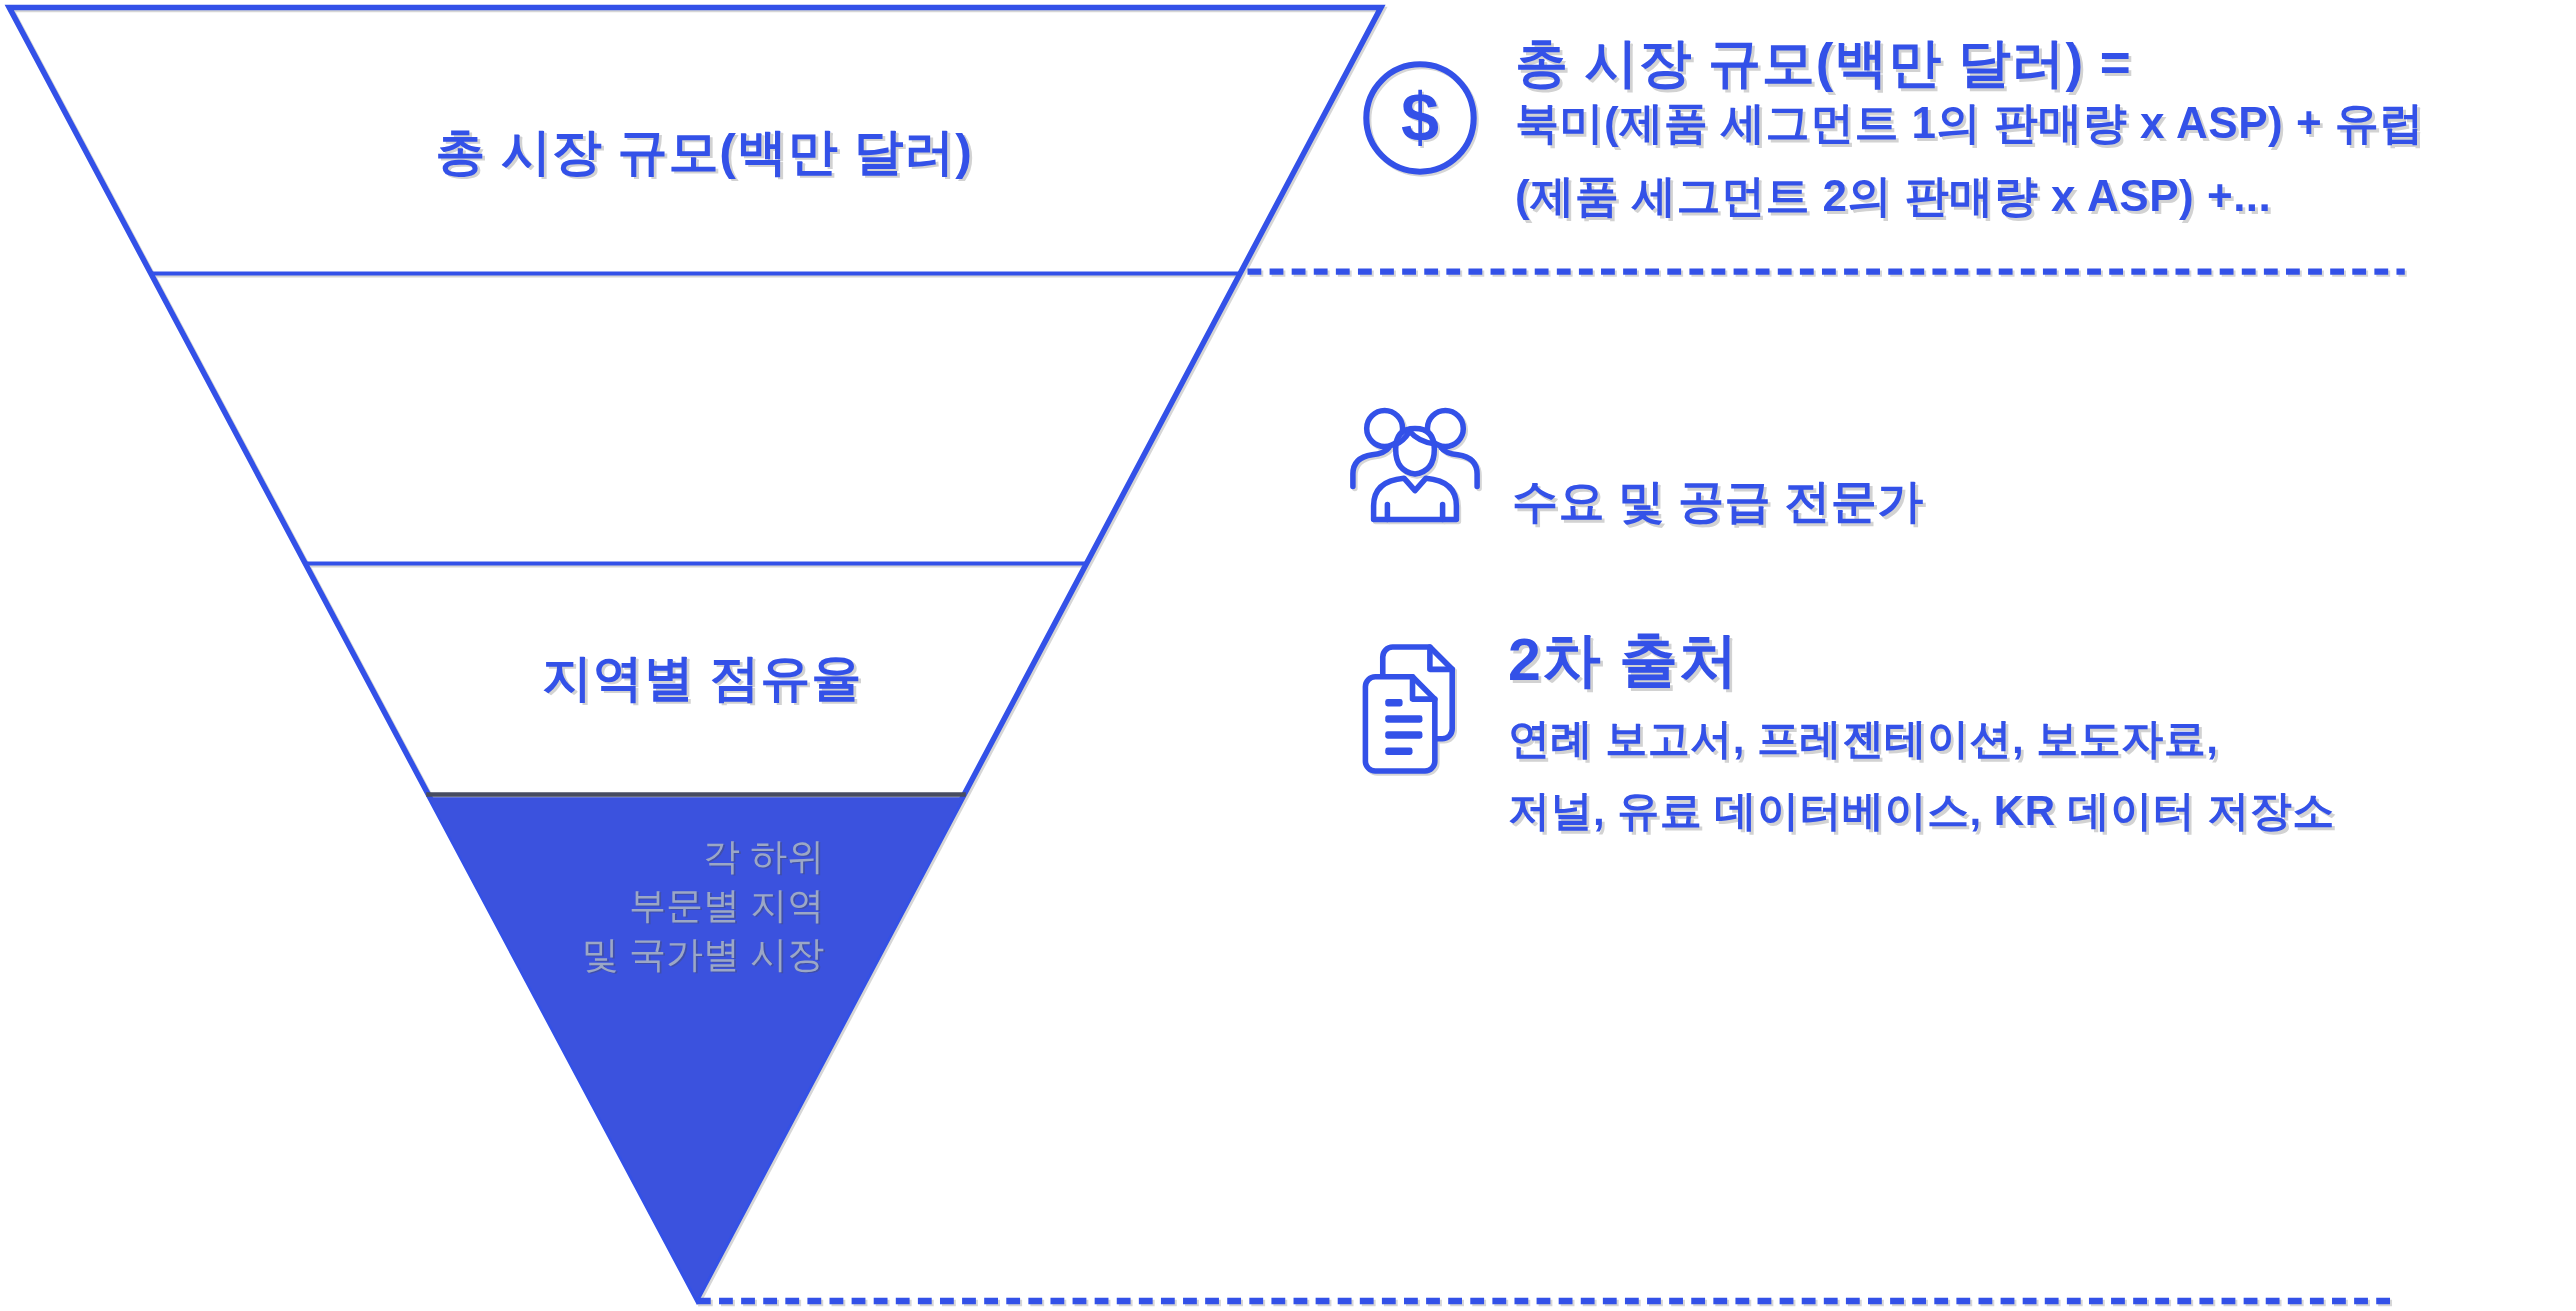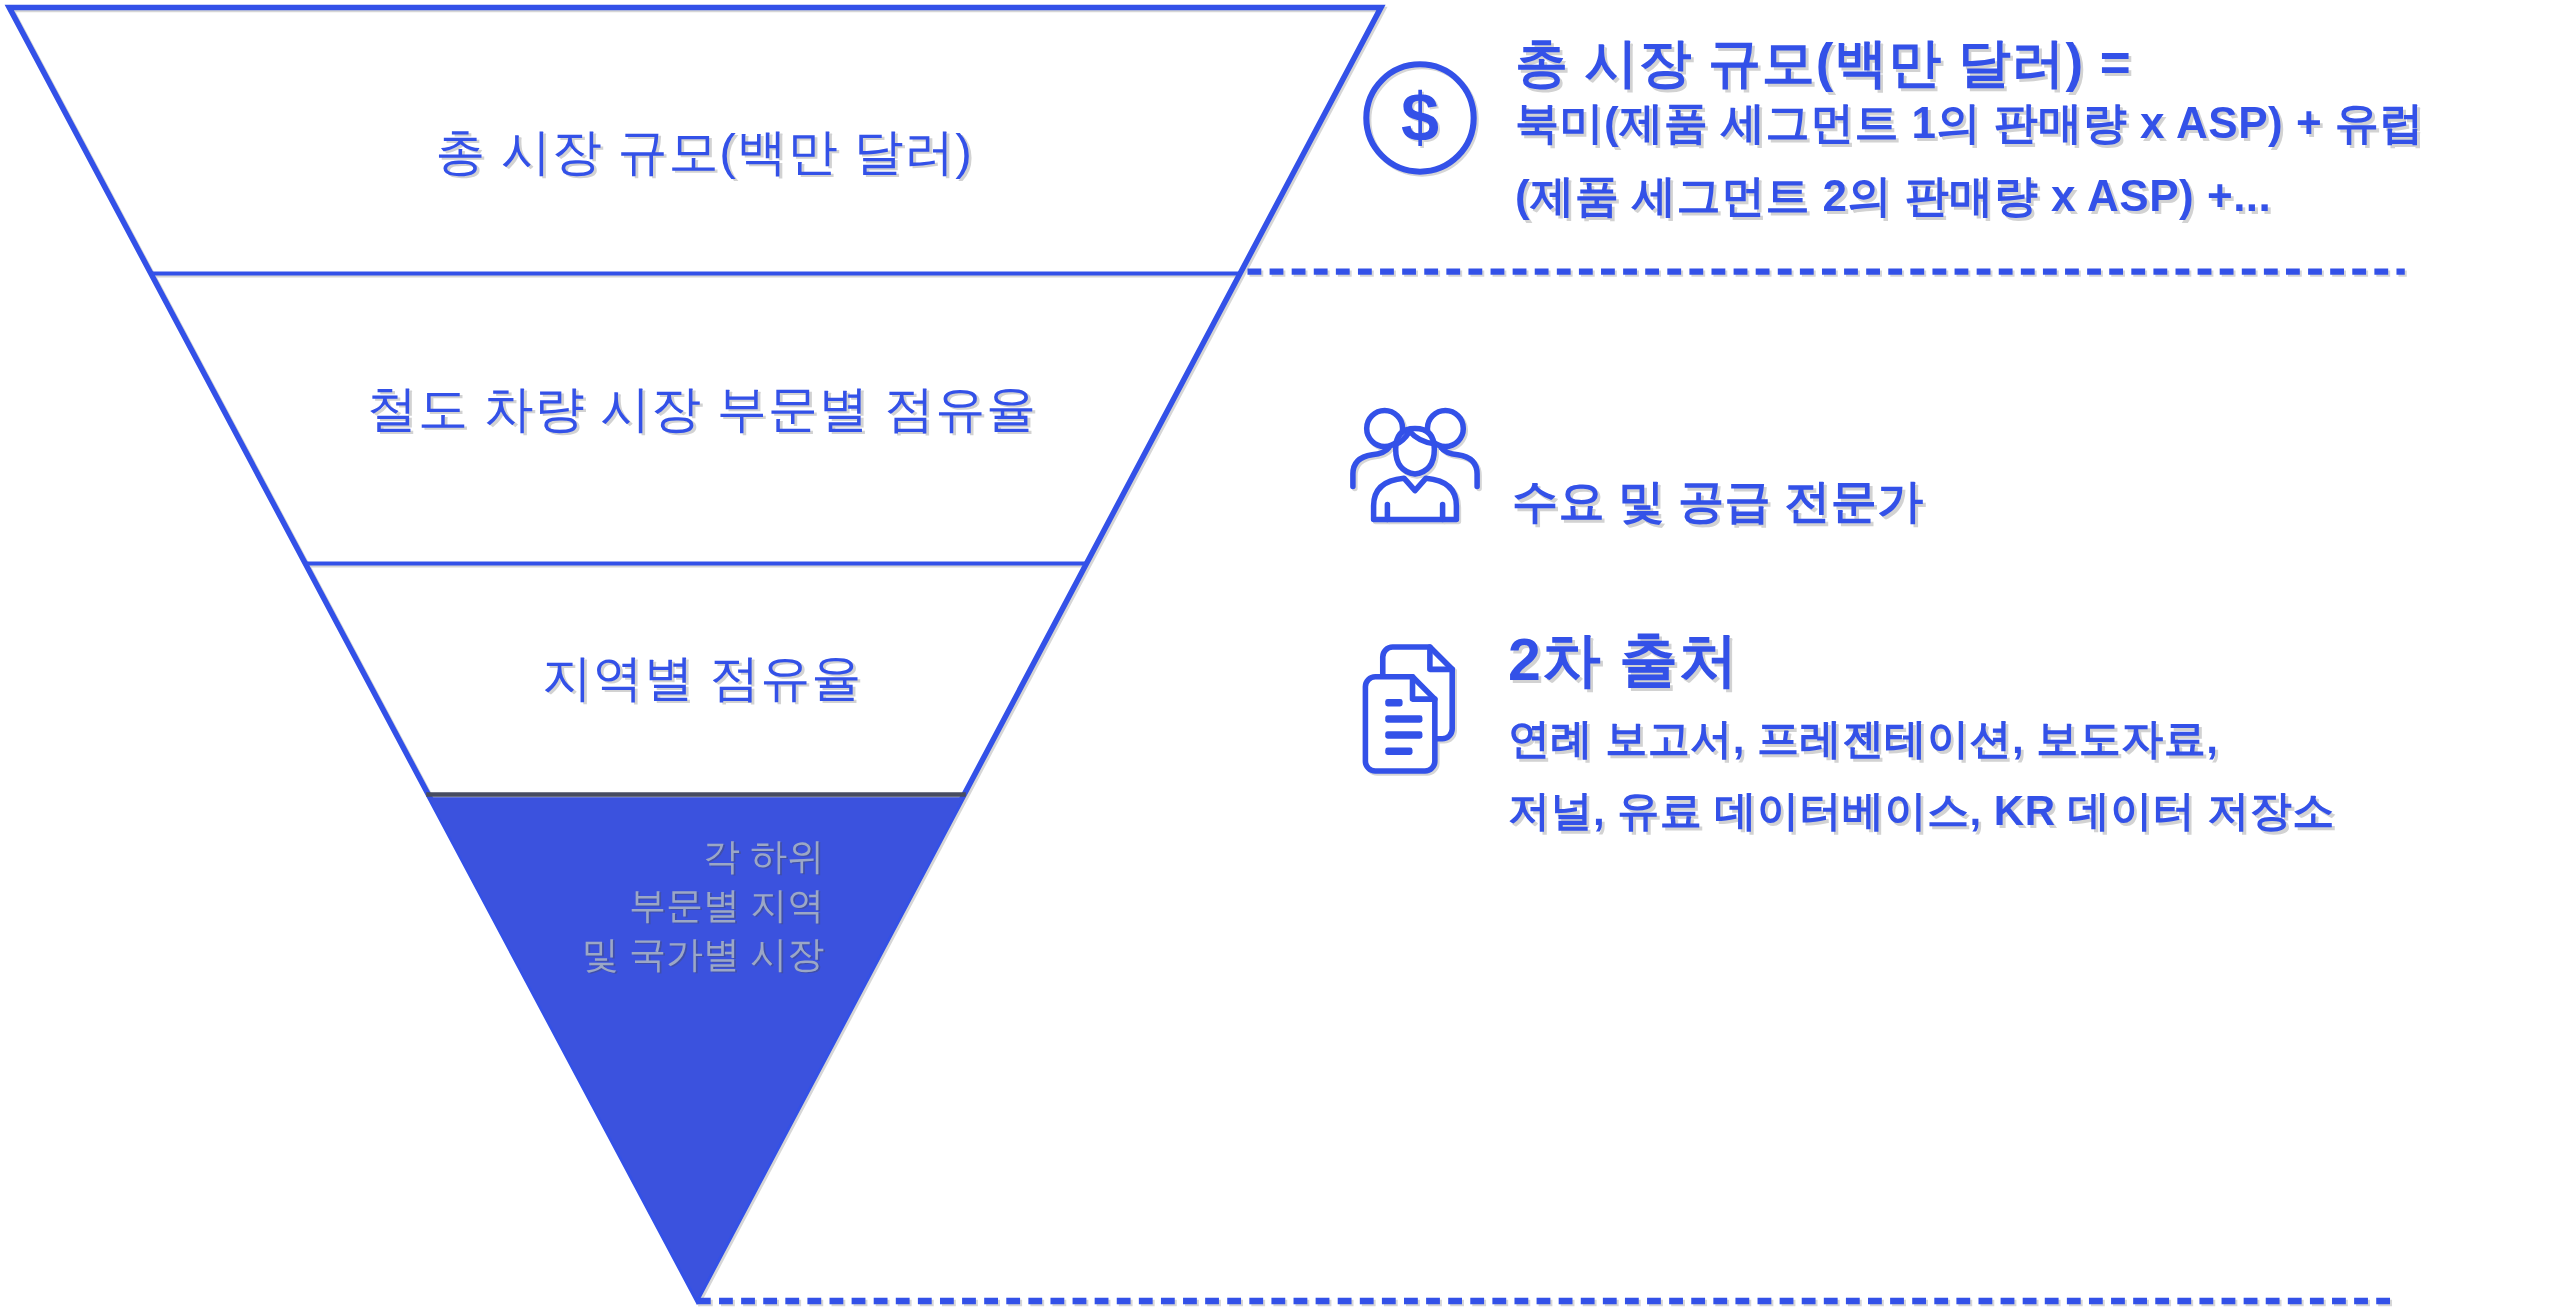--- a/index.html
+++ b/index.html
@@ -16,21 +16,21 @@
     font-family:"Liberation Sans","DejaVu Sans",sans-serif;
   }
   svg.layer{position:absolute;left:0;top:0;}
   #funnel-svg{filter:drop-shadow(2.8px 2.8px 0 rgba(120,120,120,0.30));}
   .icon{position:absolute;filter:drop-shadow(2.8px 2.8px 0 rgba(120,120,120,0.30));}
   .icon path,.icon circle{stroke:var(--blue);stroke-linejoin:round;stroke-linecap:round;}
 
   .blue-text{color:var(--blue);text-shadow:2.8px 2.8px 0 rgba(125,125,125,0.35);}
   .funnel-label{
     position:absolute;transform:translate(-50%,-50%);
-    font-size:50px;font-weight:400;white-space:nowrap;letter-spacing:0.9px;
+    font-size:50px;font-weight:700;white-space:nowrap;letter-spacing:0.9px;
   }
   .bottom-label{
     position:absolute;transform:translate(-50%,-50%);
     font-size:37px;font-weight:400;color:var(--light);
     text-align:right;line-height:49px;white-space:nowrap;
     text-shadow:1.8px 1.8px 0 rgba(70,75,100,0.45);
   }
   .annot-title{position:absolute;font-size:53px;font-weight:800;white-space:nowrap;letter-spacing:0.9px;}
   .annot-heading{position:absolute;font-size:59px;font-weight:800;white-space:nowrap;letter-spacing:0.9px;}
   .annot-line{position:absolute;font-size:44px;font-weight:600;white-space:nowrap;letter-spacing:0.5px;}
@@ -44,21 +44,20 @@
     <path d="M10,8 L1500,8 L757,1411 Z" fill="none" stroke="#3351e8" stroke-width="6"></path>
     <line x1="164" y1="297" x2="1347" y2="297" stroke="#3351e8" stroke-width="4.5"></line>
     <line x1="1355" y1="295" x2="2612" y2="295" stroke="#3351e8" stroke-width="7" stroke-dasharray="15 9"></line>
     <line x1="331" y1="612" x2="1181" y2="612" stroke="#3351e8" stroke-width="4.5"></line>
     <polygon points="466,866 1046,866 757,1411" fill="#3b52de"></polygon>
     <line x1="463" y1="863" x2="1049" y2="863" stroke="#474c60" stroke-width="5"></line>
     <line x1="757" y1="1413" x2="2604" y2="1413" stroke="#3351e8" stroke-width="7" stroke-dasharray="15 9"></line>
   </svg>
 
   <div class="funnel-label blue-text" style="left:704px;top:152px;">총 시장 규모(백만 달러)</div>
-  <div class="funnel-label blue-text" style="left:702px;top:409px;">철도 차량 시장 부문별 점유율</div>
   <div class="funnel-label blue-text" style="left:702px;top:678px;">지역별 점유율</div>
   <div class="bottom-label" style="left:703px;top:905px;">
     <span style="display:block">각 하위</span>
     <span style="display:block">부문별 지역</span>
     <span style="display:block">및 국가별 시장</span>
   </div>
 
   <svg class="icon" style="left:1359px;top:57px;" width="122" height="122" viewBox="0 0 100 100">
     <circle cx="50" cy="50" r="44" fill="none" stroke-width="5"></circle>
     <text x="50" y="69" text-anchor="middle" font-size="56" font-weight="700" fill="#3351e8" stroke="none" style="font-family:'Liberation Sans',sans-serif">$</text>

